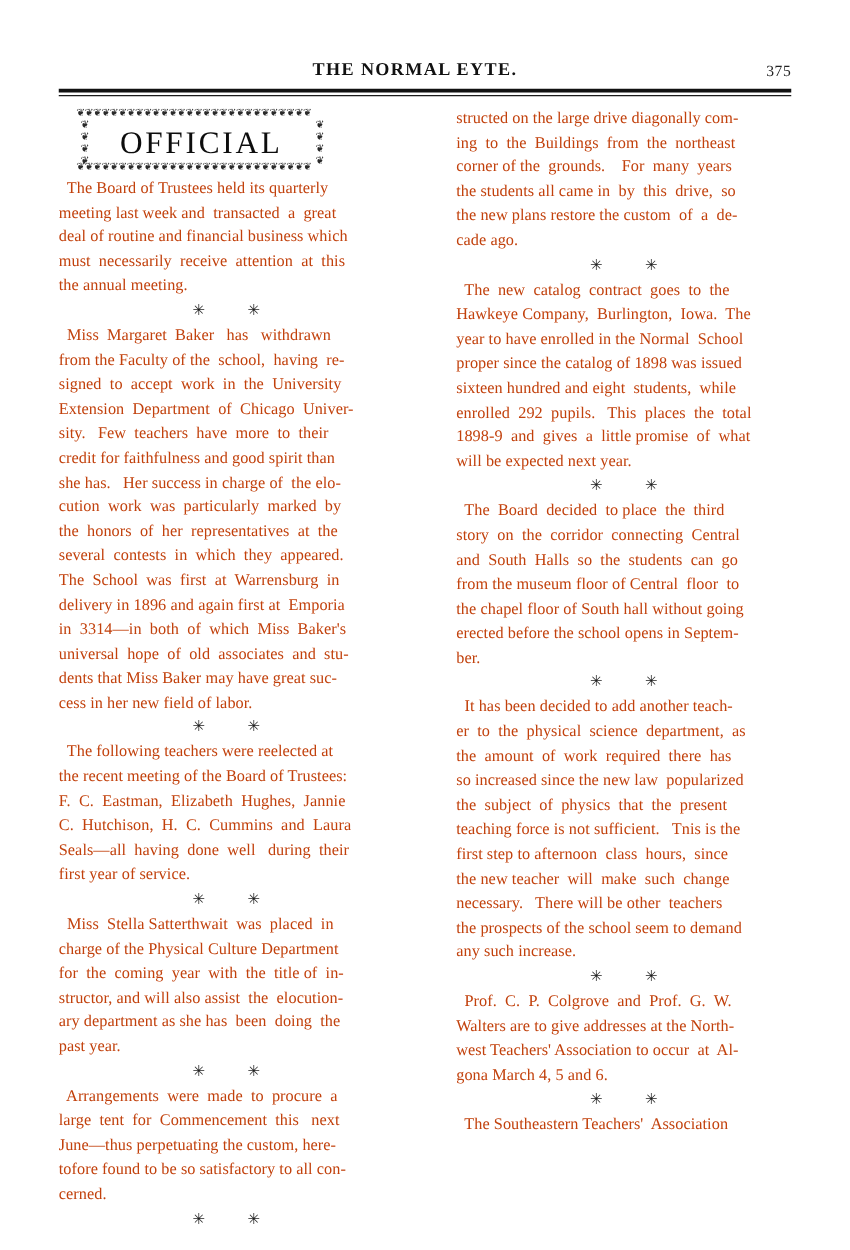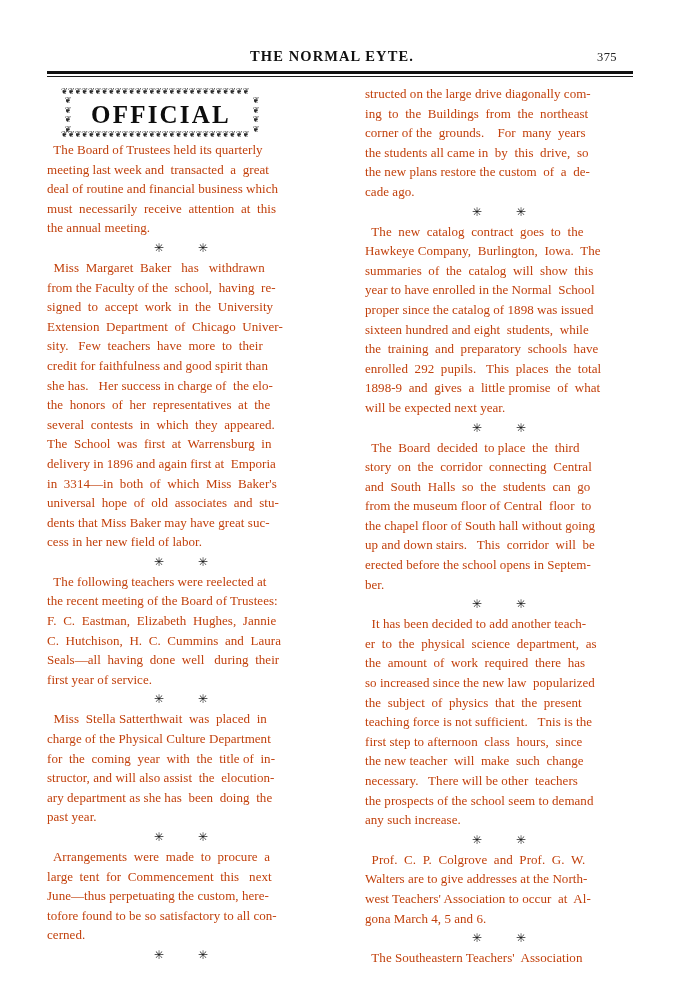--- a/index.html
+++ b/index.html
@@ -40,21 +40,21 @@
     text-align: center;
     font-family: "Liberation Serif", "DejaVu Serif", serif;
     font-weight: bold;
     font-size: 14.5px;
     letter-spacing: 1.1px;
     color: #111;
     white-space: nowrap;
   }
   .masthead-folio {
     position: absolute;
-    right: 16px;
+    right: 0;
     top: 2px;
     font-size: 12.5px;
     letter-spacing: 0.4px;
     color: #222;
   }
 
   .rule-thick {
     position: absolute;
     left: 47px;
     top: 71px;
@@ -92,21 +92,21 @@
     position: relative;
     width: 200px;
     margin: 3px 0 0 14px;
     padding: 7px 6px 6px 6px;
     box-sizing: border-box;
     background: #fff;
   }
   .official-word {
     text-align: center;
     font-family: "Liberation Serif", "DejaVu Serif", serif;
-    font-weight: bold;
+    font-weight: normal;
     font-size: 25px;
     letter-spacing: 2.2px;
     line-height: 1;
     color: #0d0d0d;
     padding: 8px 0 7px 0;
   }
   .orn {
     position: absolute;
     font-size: 8.5px;
     line-height: 8.5px;
@@ -182,20 +182,21 @@
           </div>
           <div class="sep"><span class="s1">✳</span><span class="s2">✳</span></div>
           <div class="para">
             <span class="ln">  Miss  Margaret  Baker   has   withdrawn</span>
             <span class="ln">from the Faculty of the  school,  having  re-</span>
             <span class="ln">signed  to  accept  work  in  the  University</span>
             <span class="ln">Extension  Department  of  Chicago  Univer-</span>
             <span class="ln">sity.   Few  teachers  have  more  to  their</span>
             <span class="ln">credit for faithfulness and good spirit than</span>
             <span class="ln">she has.   Her success in charge of  the elo-</span>
+            <span class="ln">cution  work  was  particularly  marked  by</span>
             <span class="ln">the  honors  of  her  representatives  at  the</span>
             <span class="ln">several  contests  in  which  they  appeared.</span>
             <span class="ln">The  School  was  first  at  Warrensburg  in</span>
             <span class="ln">delivery in 1896 and again first at  Emporia</span>
             <span class="ln">in  3314—in  both  of  which  Miss  Baker's</span>
             <span class="ln">universal  hope  of  old  associates  and  stu-</span>
             <span class="ln">dents that Miss Baker may have great suc-</span>
             <span class="ln">cess in her new field of labor.</span>
           </div>
           <div class="sep"><span class="s1">✳</span><span class="s2">✳</span></div>
@@ -235,37 +236,34 @@
             <span class="ln">ing  to  the  Buildings  from  the  northeast</span>
             <span class="ln">corner of the  grounds.    For  many  years</span>
             <span class="ln">the students all came in  by  this  drive,  so</span>
             <span class="ln">the new plans restore the custom  of  a  de-</span>
             <span class="ln">cade ago.</span>
           </div>
           <div class="sep"><span class="s1">✳</span><span class="s2">✳</span></div>
           <div class="para">
             <span class="ln">  The  new  catalog  contract  goes  to  the</span>
             <span class="ln">Hawkeye Company,  Burlington,  Iowa.  The</span>
-            <span class="ln">summaries  of  the  catalog  will  show  this</span>
             <span class="ln">year to have enrolled in the Normal  School</span>
             <span class="ln">proper since the catalog of 1898 was issued</span>
             <span class="ln">sixteen hundred and eight  students,  while</span>
-            <span class="ln">the  training  and  preparatory  schools  have</span>
             <span class="ln">enrolled  292  pupils.   This  places  the  total</span>
             <span class="ln">1898-9  and  gives  a  little promise  of  what</span>
             <span class="ln">will be expected next year.</span>
           </div>
           <div class="sep"><span class="s1">✳</span><span class="s2">✳</span></div>
           <div class="para">
             <span class="ln">  The  Board  decided  to place  the  third</span>
             <span class="ln">story  on  the  corridor  connecting  Central</span>
             <span class="ln">and  South  Halls  so  the  students  can  go</span>
             <span class="ln">from the museum floor of Central  floor  to</span>
             <span class="ln">the chapel floor of South hall without going</span>
-            <span class="ln">up and down stairs.   This  corridor  will  be</span>
             <span class="ln">erected before the school opens in Septem-</span>
             <span class="ln">ber.</span>
           </div>
           <div class="sep"><span class="s1">✳</span><span class="s2">✳</span></div>
           <div class="para">
             <span class="ln">  It has been decided to add another teach-</span>
             <span class="ln">er  to  the  physical  science  department,  as</span>
             <span class="ln">the  amount  of  work  required  there  has</span>
             <span class="ln">so increased since the new law  popularized</span>
             <span class="ln">the  subject  of  physics  that  the  present</span>

